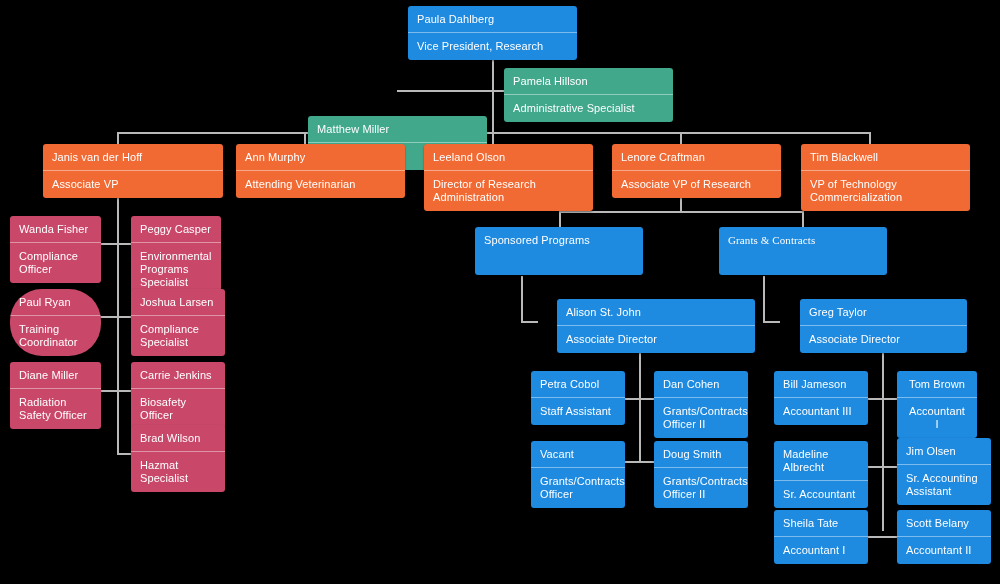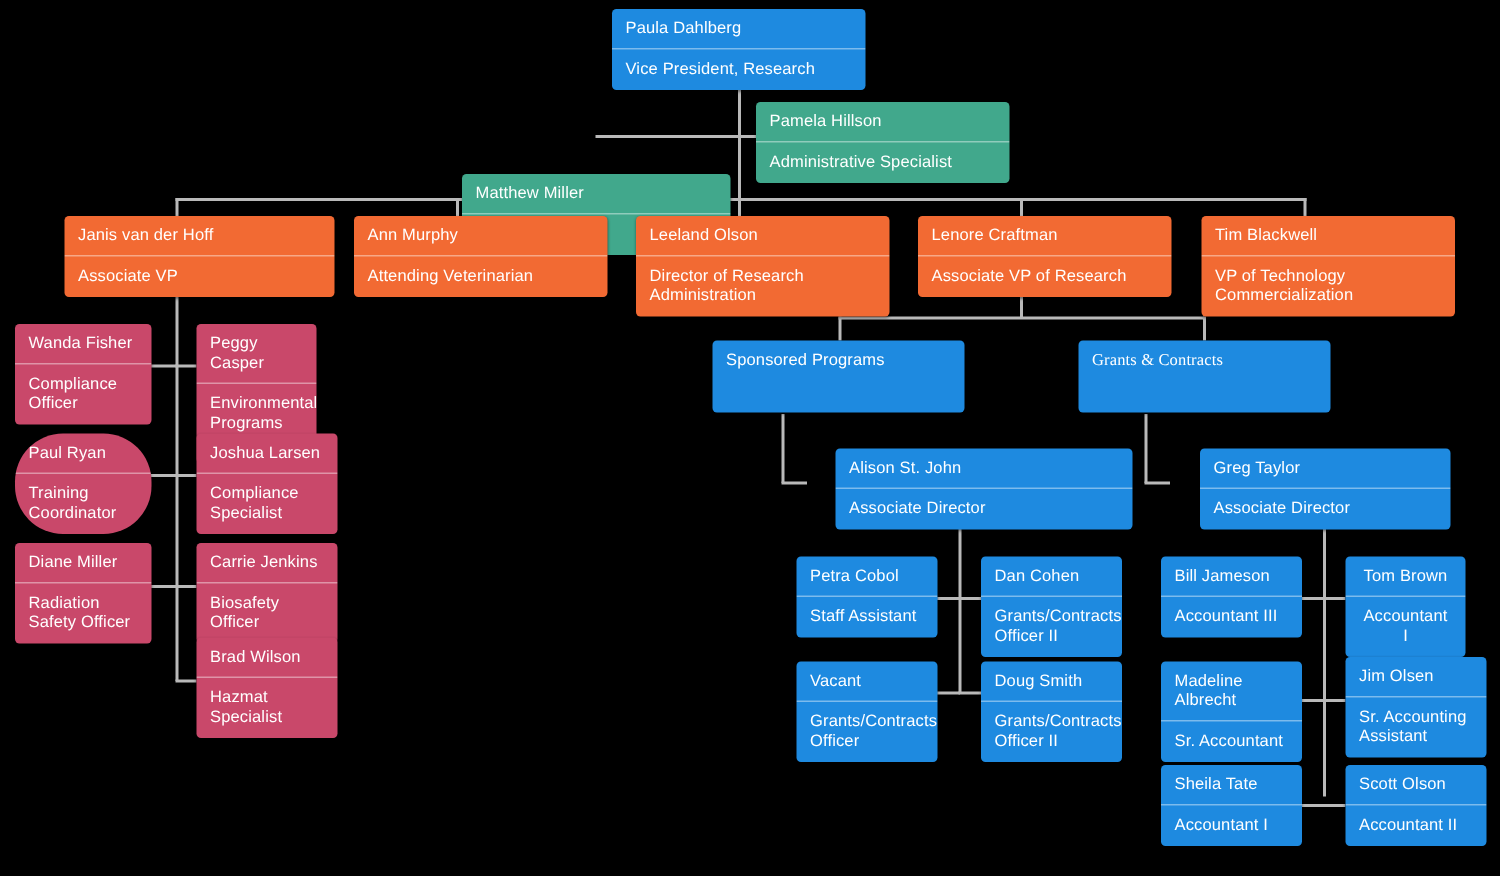--- a/index.html
+++ b/index.html
@@ -148,21 +148,21 @@
   </div>
   <div class="node c-orange" style="left: 785px; top: 144px; width: 169px; background: rgb(242, 106, 51);">
     <span class="nm">Tim Blackwell</span>
     <span class="ti">VP of Technology Commercialization</span>
   </div>
 
   <div class="node c-pink" style="left: 10px; top: 216px; width: 91px; background: rgb(201, 72, 106);">
     <span class="nm">Wanda Fisher</span>
     <span class="ti">Compliance Officer</span>
   </div>
-  <div class="node c-pink" style="left: 131px; top: 216px; width: 80px; background: rgb(201, 72, 106);">
+  <div class="node c-pink" style="left: 131px; top: 216px; width: 90px; background: rgb(201, 72, 106);">
     <span class="nm">Peggy Casper</span>
     <span class="ti">Environmental Programs Specialist</span>
   </div>
 
   <div class="node c-pink" style="left: 10px; top: 289px; width: 91px; background: rgb(201, 72, 106); border-radius: 32px;">
     <span class="nm">Paul Ryan</span>
     <span class="ti">Training Coordinator</span>
   </div>
   <div class="node c-pink" style="left: 131px; top: 289px; width: 94px; background: rgb(201, 72, 106);">
     <span class="nm">Joshua Larsen</span>
@@ -235,17 +235,17 @@
   <div class="node c-blue" style="left: 897px; top: 438px; width: 94px; background: rgb(30, 138, 224);">
     <span class="nm">Jim Olsen</span>
     <span class="ti">Sr. Accounting Assistant</span>
   </div>
 
   <div class="node c-blue" style="left: 774px; top: 510px; width: 94px; background: rgb(30, 138, 224);">
     <span class="nm">Sheila Tate</span>
     <span class="ti">Accountant I</span>
   </div>
   <div class="node c-blue" style="left: 897px; top: 510px; width: 94px; background: rgb(30, 138, 224);">
-    <span class="nm">Scott Olson</span>
+    <span class="nm">Scott Belany</span>
     <span class="ti">Accountant II</span>
   </div>
 
 </div>
 
 </body></html>

